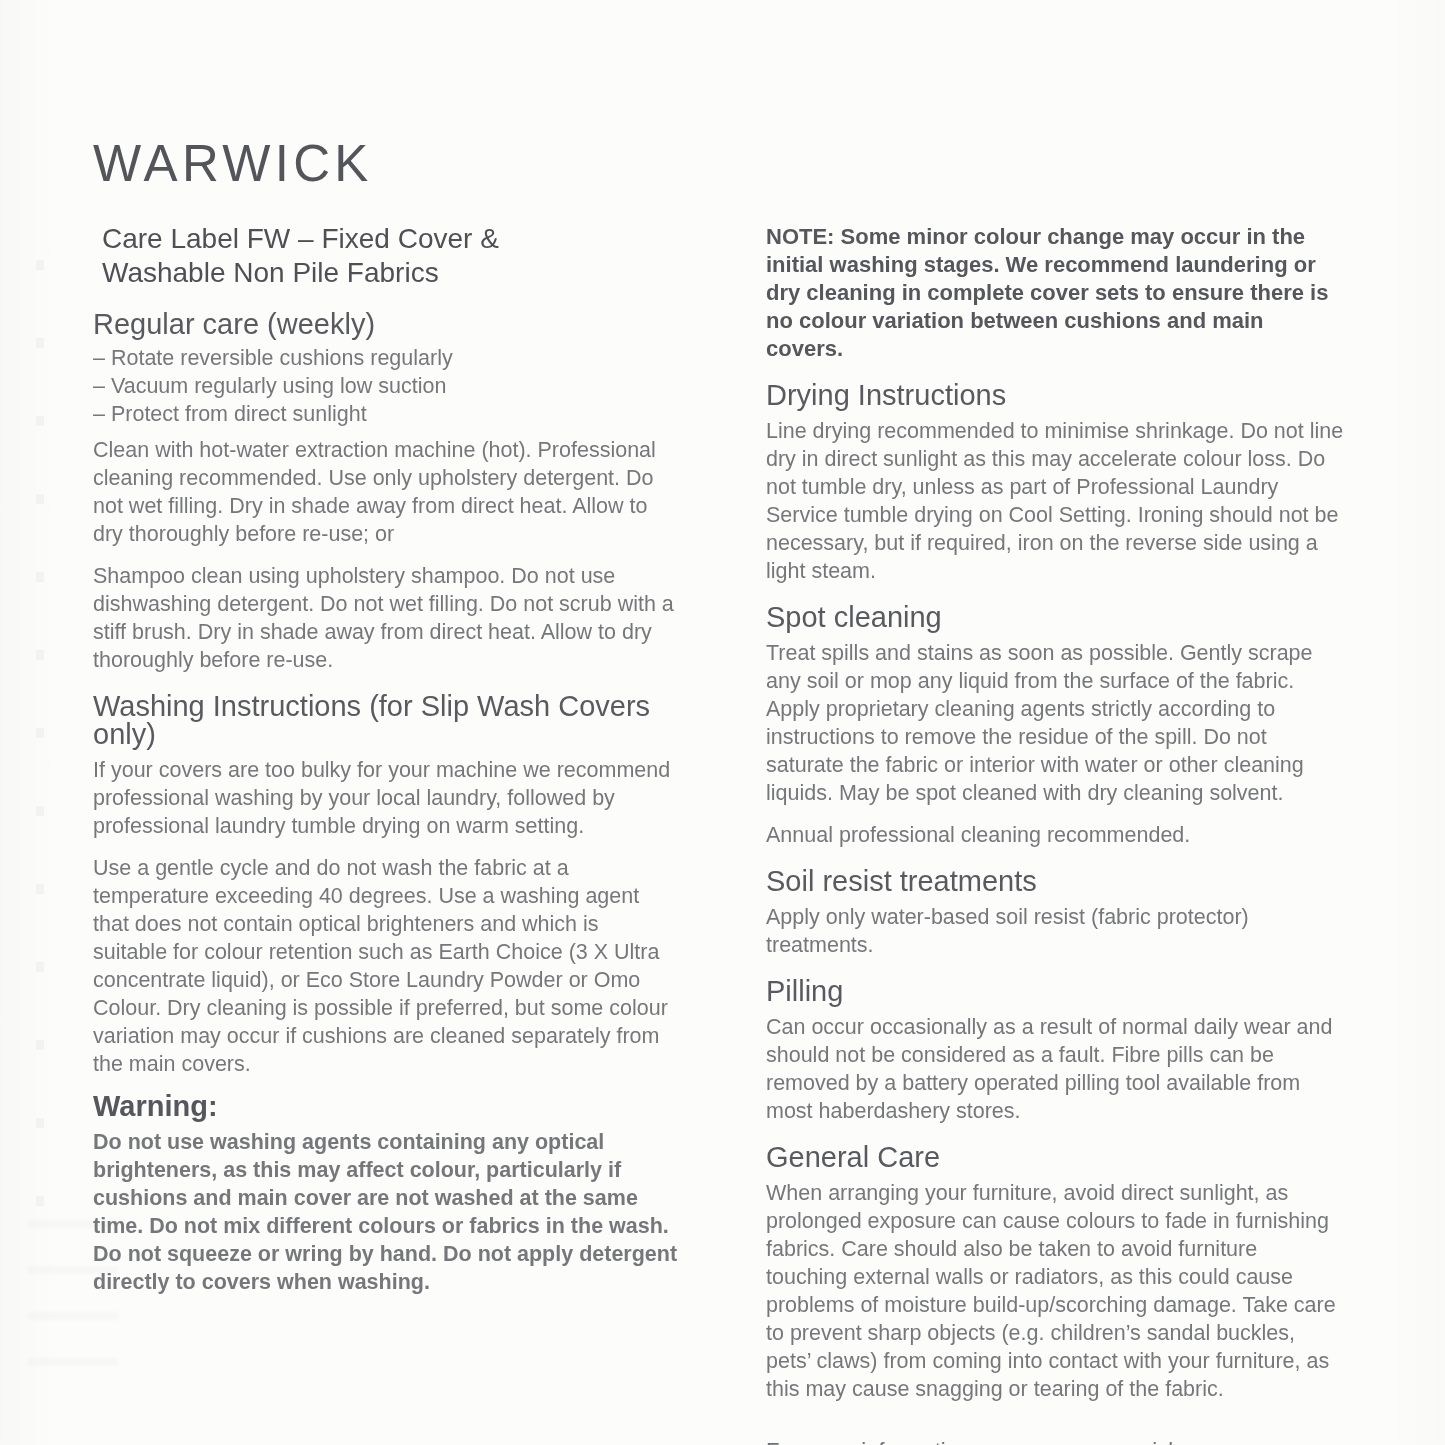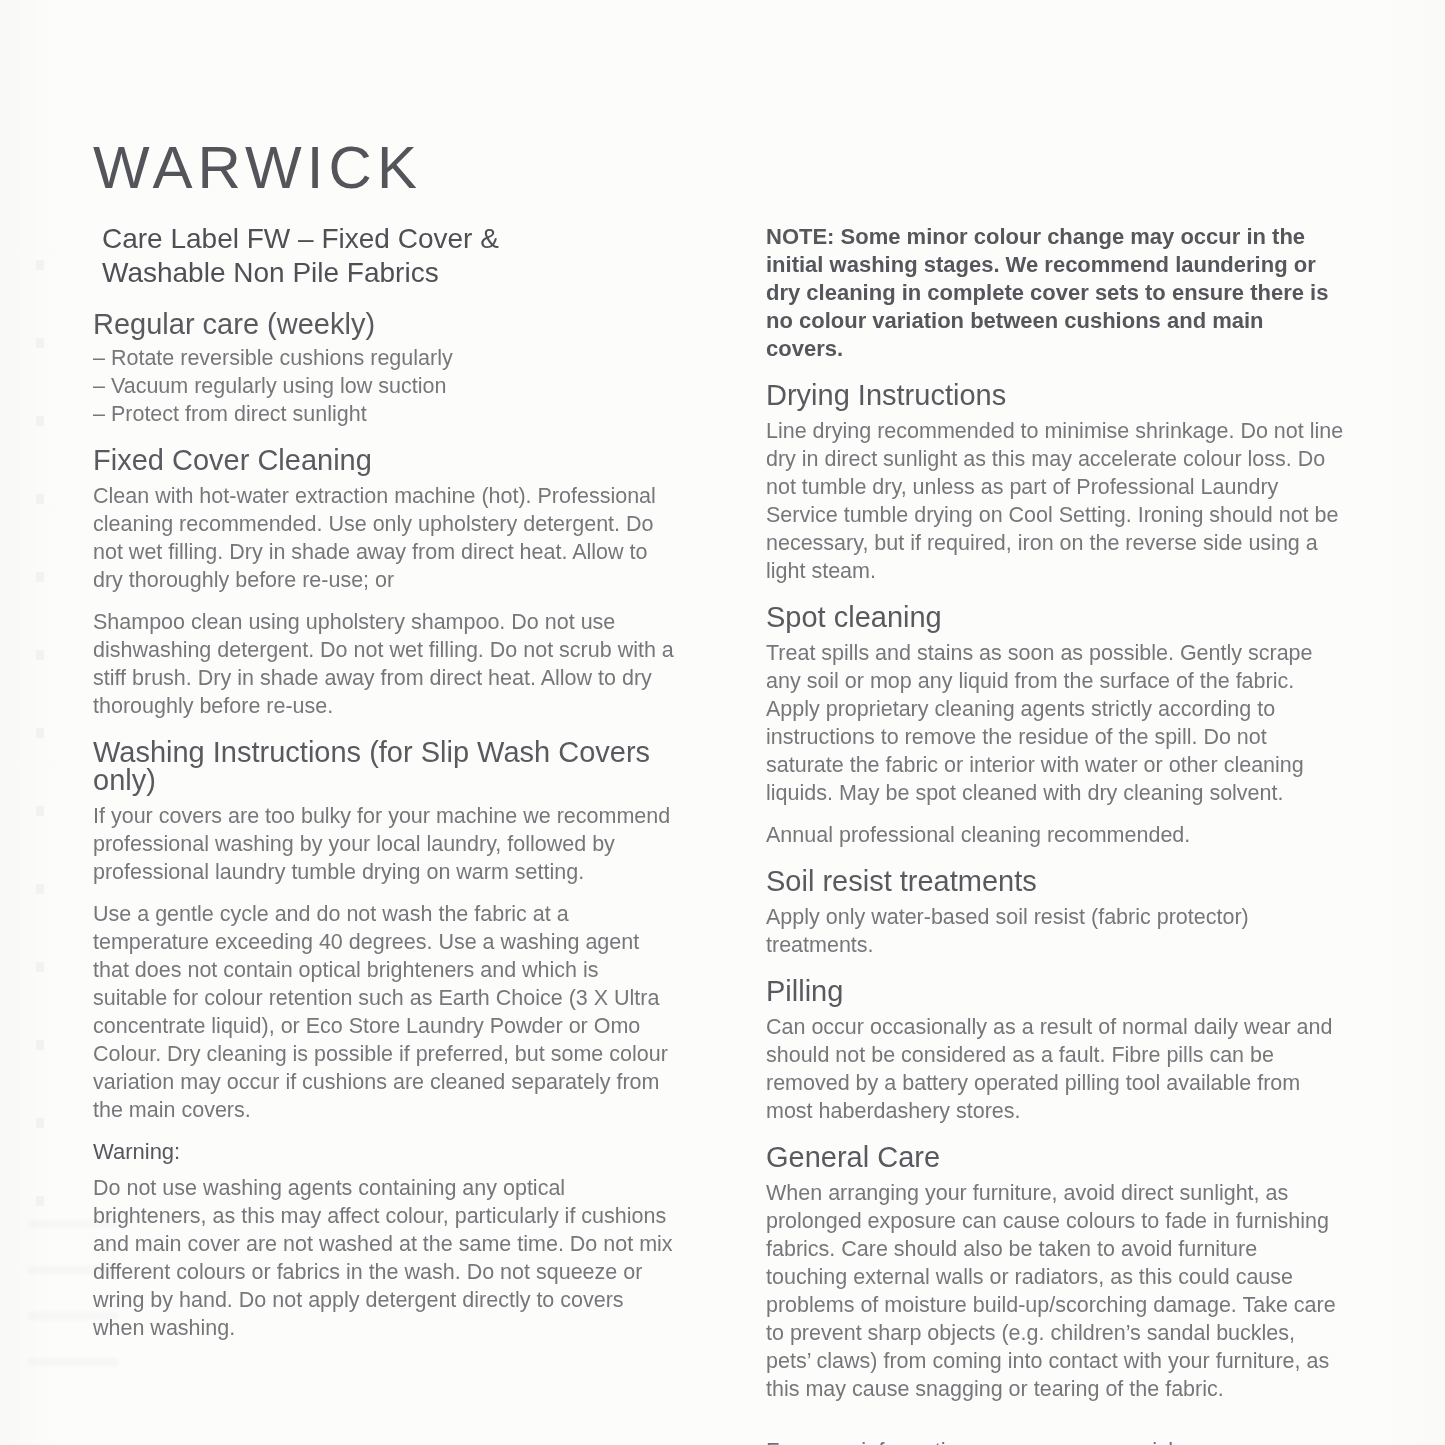--- a/index.html
+++ b/index.html
@@ -23,21 +23,21 @@
       rgba(0,0,0,0) 10px 78px);
     border-radius:3px;
   }
   .scan-smudge{
     position:absolute;left:28px;top:1220px;width:90px;height:160px;
     background:repeating-linear-gradient(180deg, rgba(90,90,95,0.03) 0 8px, rgba(0,0,0,0) 8px 46px);
     filter:blur(1px);
   }
   .logo{
     position:absolute;left:93px;top:138px;
-    font-size:60px;line-height:1;
+    font-size:51px;line-height:1;
     font-weight:300;
     letter-spacing:0.085em;
     color:#54555a;
   }
   .col{position:absolute;top:0;}
   .col-left{left:93px;width:585px;top:222px;}
   .col-right{left:766px;width:578px;top:223px;}
   .doc-title{
     font-size:28px;line-height:34px;
     color:#4f5055;
@@ -45,34 +45,34 @@
     font-weight:400;
   }
   .section{margin:0 0 4px 0;}
   .section h3{
     font-size:29px;line-height:28px;
     font-weight:400;
     color:#595a5f;
     margin:18px 0 6px 0;
   }
   .section h3.bold, .bold-head{
-    font-weight:400;
+    font-weight:700;
     color:#56575c;
-    font-size:22px;
+    font-size:29px;
     margin-top:8px;
   }
   .section p, .list-row{
     font-size:21.5px;line-height:28px;
     color:#76777b;
     margin:8px 0 14px 0;
   }
   .list-row{margin:0;}
   .list{margin:0 0 6px 0;}
   .bold-par{
-    font-weight:400;
+    font-weight:700;
     color:#56575c;
     font-size:22px;
   }
   .note{
     font-size:22px;line-height:28px;
     font-weight:700;
     color:#56575c;
     margin:0 0 18px 0;
   }
   .footer-line{
@@ -99,21 +99,20 @@
     <div class="section">
       <h3>Regular care (weekly)</h3>
       <div class="list">
         <div class="list-row">– Rotate reversible cushions regularly</div>
         <div class="list-row">– Vacuum regularly using low suction</div>
         <div class="list-row">– Protect from direct sunlight</div>
       </div>
     </div>
 
     <div class="section">
-      <h3>Fixed Cover Cleaning</h3>
       <p>Clean with hot-water extraction machine (hot). Professional cleaning recommended. Use only upholstery detergent. Do not wet filling. Dry in shade away from direct heat. Allow to dry thoroughly before re-use; or</p>
       <p>Shampoo clean using upholstery shampoo. Do not use dishwashing detergent. Do not wet filling. Do not scrub with a stiff brush. Dry in shade away from direct heat. Allow to dry thoroughly before re-use.</p>
     </div>
 
     <div class="section">
       <h3>Washing Instructions (for Slip Wash Covers only)</h3>
       <p>If your covers are too bulky for your machine we recommend professional washing by your local laundry, followed by professional laundry tumble drying on warm setting.</p>
       <p>Use a gentle cycle and do not wash the fabric at a temperature exceeding 40 degrees. Use a washing agent that does not contain optical brighteners and which is suitable for colour retention such as Earth Choice (3 X Ultra concentrate liquid), or Eco Store Laundry Powder or Omo Colour. Dry cleaning is possible if preferred, but some colour variation may occur if cushions are cleaned separately from the main covers.</p>
     </div>
 

